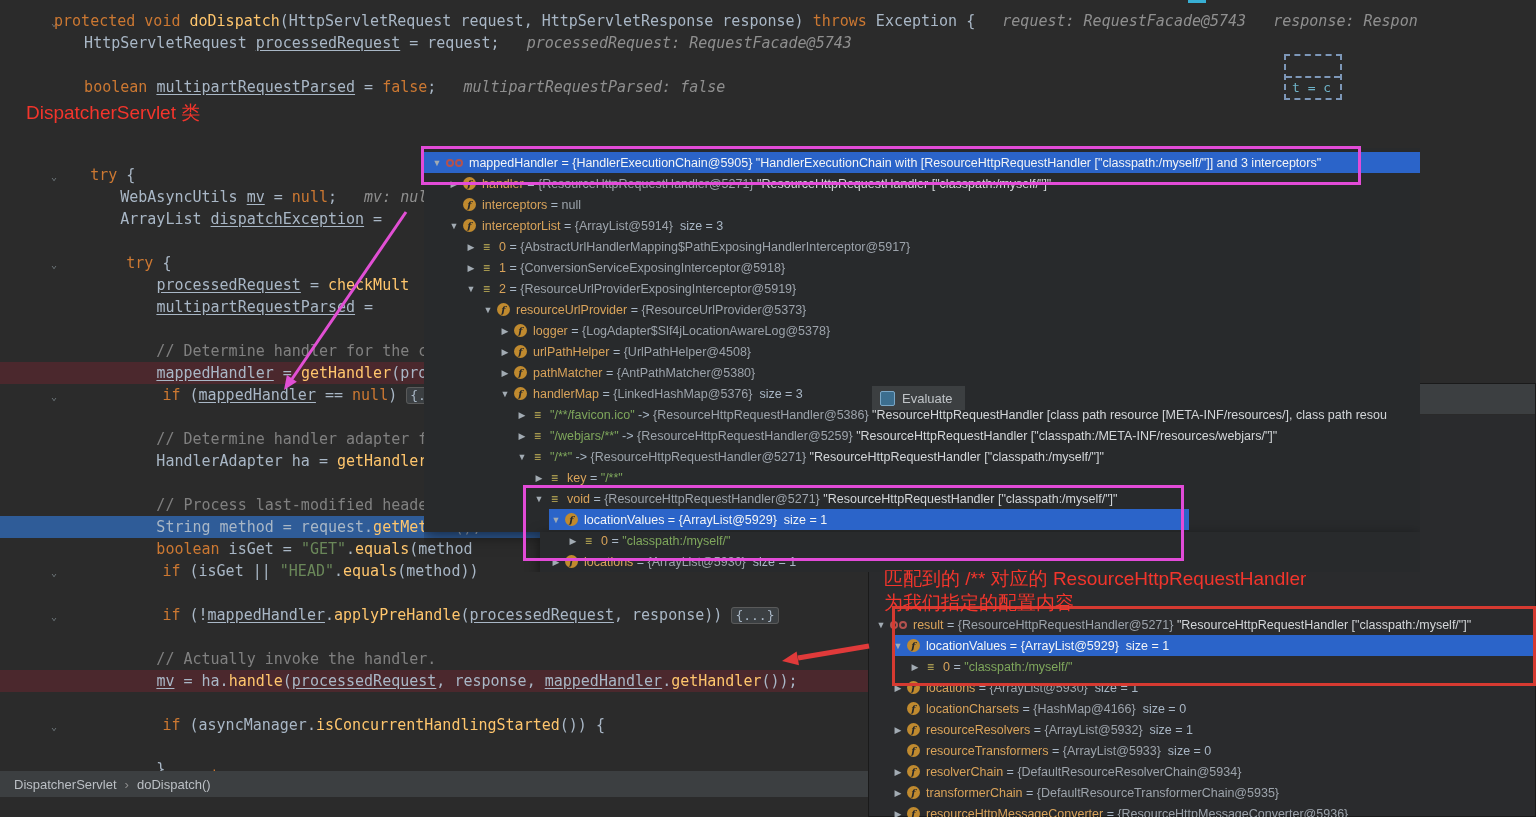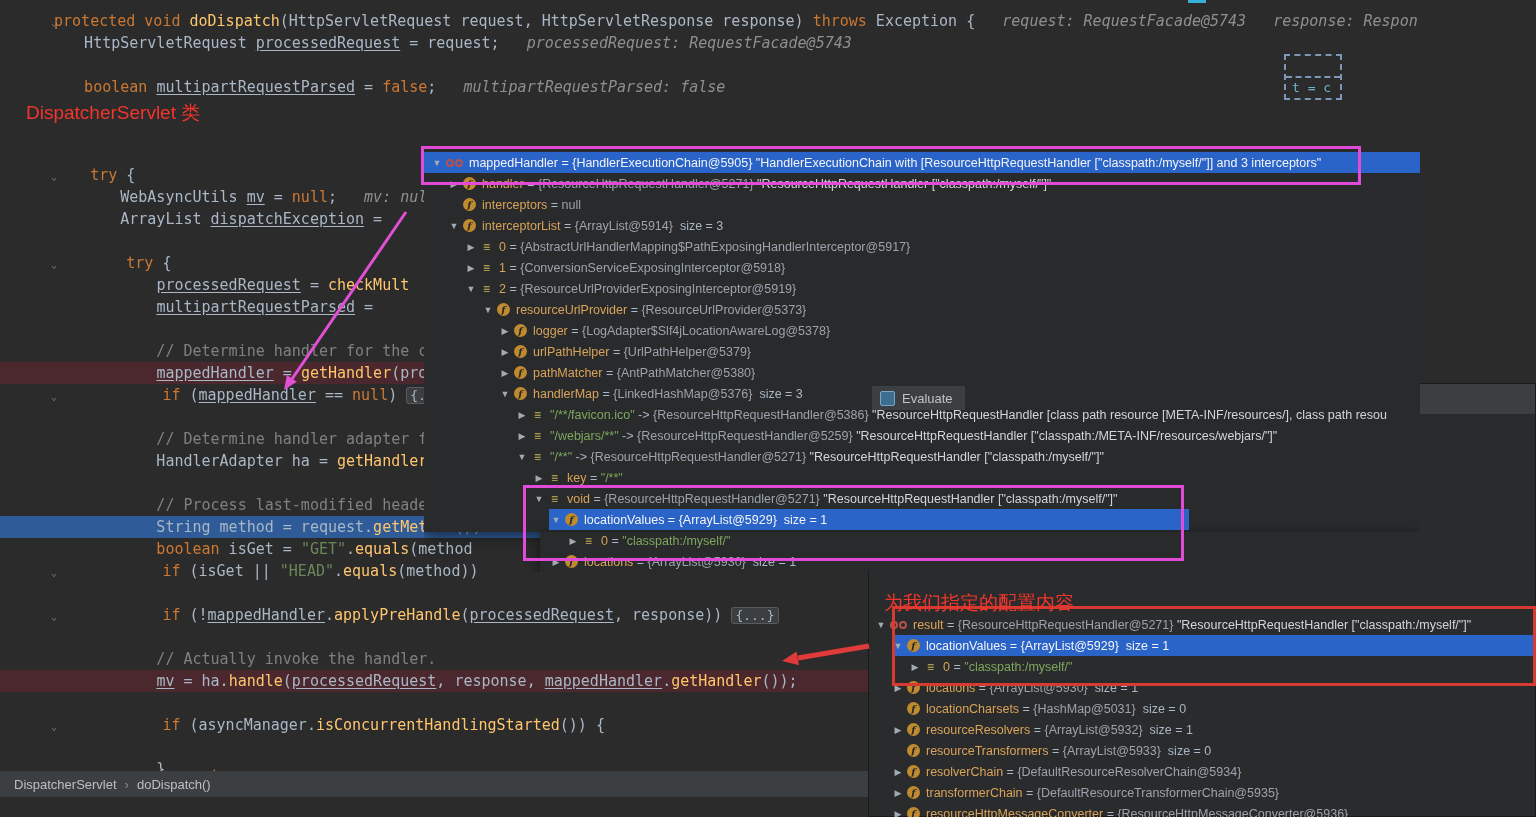--- a/index.html
+++ b/index.html
@@ -93,42 +93,42 @@
   <div class="tab-indicator"></div>
 
   <div class="eval-dialog">
     <div class="eval-titlebar"></div>
   </div>
   <div class="result-tree">
       <div class="trow" style="top: 10px; padding-left: 6px;"><span class="exp">▼</span><span class="i-w"><i></i><i></i></span><span class="seg nm">result</span><span class="seg pc"> = </span><span class="seg rf">{ResourceHttpRequestHandler@5271} </span><span class="seg pv">"ResourceHttpRequestHandler ["classpath:/myself/"]"</span></div>
       <div class="trow sel" style="top: 31px; padding-left: 23px;"><div class="selbg" style="left: 24px;"></div><span class="exp">▼</span><span class="i-f">f</span><span class="seg nm">locationValues</span><span class="seg pc"> = </span><span class="seg rf">{ArrayList@5929} </span><span class="seg sz"> size = 1</span></div>
       <div class="trow" style="top: 52px; padding-left: 40px;"><span class="exp">▶</span><span class="i-e">≡</span><span class="seg nm">0</span><span class="seg pc"> = </span><span class="seg sv">"classpath:/myself/"</span></div>
       <div class="trow" style="top: 73px; padding-left: 23px;"><span class="exp">▶</span><span class="i-f">f</span><span class="seg nm">locations</span><span class="seg pc"> = </span><span class="seg rf">{ArrayList@5930} </span><span class="seg sz"> size = 1</span></div>
-      <div class="trow" style="top: 94px; padding-left: 23px;"><span class="exp"></span><span class="i-f">f</span><span class="seg nm">locationCharsets</span><span class="seg pc"> = </span><span class="seg rf">{HashMap@5031} </span><span class="seg sz"> size = 0</span></div>
+      <div class="trow" style="top: 94px; padding-left: 23px;"><span class="exp"></span><span class="i-f">f</span><span class="seg nm">locationCharsets</span><span class="seg pc"> = </span><span class="seg rf">{HashMap@4166} </span><span class="seg sz"> size = 0</span></div>
       <div class="trow" style="top: 115px; padding-left: 23px;"><span class="exp">▶</span><span class="i-f">f</span><span class="seg nm">resourceResolvers</span><span class="seg pc"> = </span><span class="seg rf">{ArrayList@5932} </span><span class="seg sz"> size = 1</span></div>
       <div class="trow" style="top: 136px; padding-left: 23px;"><span class="exp"></span><span class="i-f">f</span><span class="seg nm">resourceTransformers</span><span class="seg pc"> = </span><span class="seg rf">{ArrayList@5933} </span><span class="seg sz"> size = 0</span></div>
       <div class="trow" style="top: 157px; padding-left: 23px;"><span class="exp">▶</span><span class="i-f">f</span><span class="seg nm">resolverChain</span><span class="seg pc"> = </span><span class="seg rf">{DefaultResourceResolverChain@5934}</span></div>
       <div class="trow" style="top: 178px; padding-left: 23px;"><span class="exp">▶</span><span class="i-f">f</span><span class="seg nm">transformerChain</span><span class="seg pc"> = </span><span class="seg rf">{DefaultResourceTransformerChain@5935}</span></div>
       <div class="trow" style="top: 199px; padding-left: 23px;"><span class="exp">▶</span><span class="i-f">f</span><span class="seg nm">resourceHttpMessageConverter</span><span class="seg pc"> = </span><span class="seg rf">{ResourceHttpMessageConverter@5936}</span></div>
     </div>
 
   <div class="var-popup">
     <div class="bgA"></div>
     <div class="bgB"></div>
     <div class="tree-host">
         <div class="trow sel" style="top: 4px; padding-left: 6px;"><div class="selbg"></div><span class="exp">▼</span><span class="i-w"><i></i><i></i></span><span class="seg nm">mappedHandler</span><span class="seg pc"> = </span><span class="seg rf">{HandlerExecutionChain@5905} </span><span class="seg pv">"HandlerExecutionChain with [ResourceHttpRequestHandler ["classpath:/myself/"]] and 3 interceptors"</span></div>
         <div class="trow" style="top: 25px; padding-left: 23px;"><span class="exp">▶</span><span class="i-f">f</span><span class="seg nm">handler</span><span class="seg pc"> = </span><span class="seg rf">{ResourceHttpRequestHandler@5271} </span><span class="seg pv">"ResourceHttpRequestHandler ["classpath:/myself/"]"</span></div>
         <div class="trow" style="top: 46px; padding-left: 23px;"><span class="exp"></span><span class="i-f">f</span><span class="seg nm">interceptors</span><span class="seg pc"> = </span><span class="seg rf">null</span></div>
         <div class="trow" style="top: 67px; padding-left: 23px;"><span class="exp">▼</span><span class="i-f">f</span><span class="seg nm">interceptorList</span><span class="seg pc"> = </span><span class="seg rf">{ArrayList@5914} </span><span class="seg sz"> size = 3</span></div>
         <div class="trow" style="top: 88px; padding-left: 40px;"><span class="exp">▶</span><span class="i-e">≡</span><span class="seg nm">0</span><span class="seg pc"> = </span><span class="seg rf">{AbstractUrlHandlerMapping$PathExposingHandlerInterceptor@5917}</span></div>
         <div class="trow" style="top: 109px; padding-left: 40px;"><span class="exp">▶</span><span class="i-e">≡</span><span class="seg nm">1</span><span class="seg pc"> = </span><span class="seg rf">{ConversionServiceExposingInterceptor@5918}</span></div>
         <div class="trow" style="top: 130px; padding-left: 40px;"><span class="exp">▼</span><span class="i-e">≡</span><span class="seg nm">2</span><span class="seg pc"> = </span><span class="seg rf">{ResourceUrlProviderExposingInterceptor@5919}</span></div>
         <div class="trow" style="top: 151px; padding-left: 57px;"><span class="exp">▼</span><span class="i-f">f</span><span class="seg nm">resourceUrlProvider</span><span class="seg pc"> = </span><span class="seg rf">{ResourceUrlProvider@5373}</span></div>
         <div class="trow" style="top: 172px; padding-left: 74px;"><span class="exp">▶</span><span class="i-f">f</span><span class="seg nm">logger</span><span class="seg pc"> = </span><span class="seg rf">{LogAdapter$Slf4jLocationAwareLog@5378}</span></div>
-        <div class="trow" style="top: 193px; padding-left: 74px;"><span class="exp">▶</span><span class="i-f">f</span><span class="seg nm">urlPathHelper</span><span class="seg pc"> = </span><span class="seg rf">{UrlPathHelper@5379}</span></div>
+        <div class="trow" style="top: 193px; padding-left: 74px;"><span class="exp">▶</span><span class="i-f">f</span><span class="seg nm">urlPathHelper</span><span class="seg pc"> = </span><span class="seg rf">{UrlPathHelper@4508}</span></div>
         <div class="trow" style="top: 214px; padding-left: 74px;"><span class="exp">▶</span><span class="i-f">f</span><span class="seg nm">pathMatcher</span><span class="seg pc"> = </span><span class="seg rf">{AntPathMatcher@5380}</span></div>
         <div class="trow" style="top: 235px; padding-left: 74px;"><span class="exp">▼</span><span class="i-f">f</span><span class="seg nm">handlerMap</span><span class="seg pc"> = </span><span class="seg rf">{LinkedHashMap@5376} </span><span class="seg sz"> size = 3</span></div>
         <div class="trow" style="top: 256px; padding-left: 91px;"><span class="exp">▶</span><span class="i-e">≡</span><span class="seg sv">"/**/favicon.ico"</span><span class="seg pc"> -&gt; </span><span class="seg rf">{ResourceHttpRequestHandler@5386} </span><span class="seg pv">"ResourceHttpRequestHandler [class path resource [META-INF/resources/], class path resou</span></div>
         <div class="trow" style="top: 277px; padding-left: 91px;"><span class="exp">▶</span><span class="i-e">≡</span><span class="seg sv">"/webjars/**"</span><span class="seg pc"> -&gt; </span><span class="seg rf">{ResourceHttpRequestHandler@5259} </span><span class="seg pv">"ResourceHttpRequestHandler ["classpath:/META-INF/resources/webjars/"]"</span></div>
         <div class="trow" style="top: 298px; padding-left: 91px;"><span class="exp">▼</span><span class="i-e">≡</span><span class="seg sv">"/**"</span><span class="seg pc"> -&gt; </span><span class="seg rf">{ResourceHttpRequestHandler@5271} </span><span class="seg pv">"ResourceHttpRequestHandler ["classpath:/myself/"]"</span></div>
         <div class="trow" style="top: 319px; padding-left: 108px;"><span class="exp">▶</span><span class="i-e">≡</span><span class="seg nm">key</span><span class="seg pc"> = </span><span class="seg sv">"/**"</span></div>
         <div class="trow" style="top: 340px; padding-left: 108px;"><span class="exp">▼</span><span class="i-e">≡</span><span class="seg nm">void</span><span class="seg pc"> = </span><span class="seg rf">{ResourceHttpRequestHandler@5271} </span><span class="seg pv">"ResourceHttpRequestHandler ["classpath:/myself/"]"</span></div>
         <div class="trow sel" style="top: 361px; padding-left: 125px;"><div class="selbg" style="left: 125px; right: auto; width: 640px;"></div><span class="exp">▼</span><span class="i-f">f</span><span class="seg nm">locationValues</span><span class="seg pc"> = </span><span class="seg rf">{ArrayList@5929} </span><span class="seg sz"> size = 1</span></div>
         <div class="trow" style="top: 382px; padding-left: 142px;"><span class="exp">▶</span><span class="i-e">≡</span><span class="seg nm">0</span><span class="seg pc"> = </span><span class="seg sv">"classpath:/myself/"</span></div>
         <div class="trow" style="top: 403px; padding-left: 125px;"><span class="exp">▶</span><span class="i-f">f</span><span class="seg nm">locations</span><span class="seg pc"> = </span><span class="seg rf">{ArrayList@5930} </span><span class="seg sz"> size = 1</span></div>
@@ -144,20 +144,21 @@
     <span>DispatcherServlet</span>
     <span class="bc-sep">›</span>
     <span>doDispatch()</span>
   </div>
 
   <div class="ann-rect" style="left:421px;top:146px;width:934px;height:33px;"></div>
   <div class="ann-rect" style="left:523px;top:485px;width:655px;height:70px;"></div>
   <div class="ann-rect redr" style="left:892px;top:606px;width:638px;height:74px;"></div>
 
   <div class="red-label" style="left:26px;top:100px;">DispatcherServlet 类</div>
+  <div class="red-label" style="left:884px;top:566px;">匹配到的 /** 对应的 ResourceHttpRequestHandler</div>
   <div class="red-label" style="left:884px;top:590px;">为我们指定的配置内容</div>
 
   <svg class="arrow-svg" width="1536" height="817" viewBox="0 0 1536 817">
     <line x1="406" y1="212" x2="292" y2="379" stroke="#E14FD4" stroke-width="3"></line>
     <polygon points="284,390 286.9,375 296.8,381.8" fill="#E14FD4"></polygon>
     <line x1="869" y1="646" x2="798" y2="658" stroke="#E03A3A" stroke-width="5"></line>
     <polygon points="782,661 796.6,651.4 799,665.2" fill="#E03A3A"></polygon>
   </svg>
 
   <div class="dash-box">

